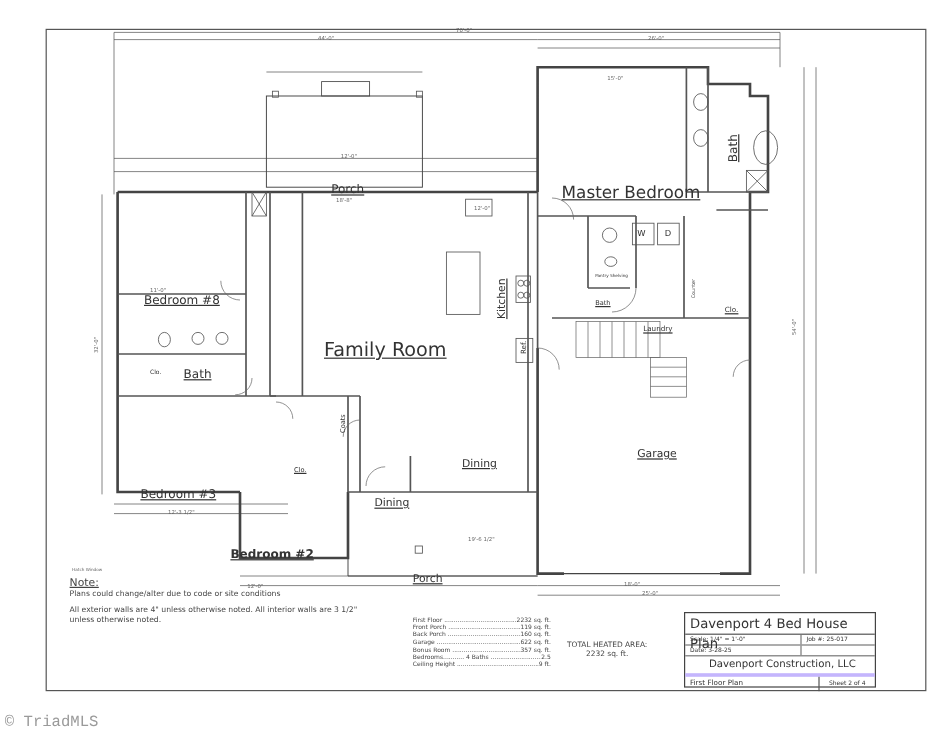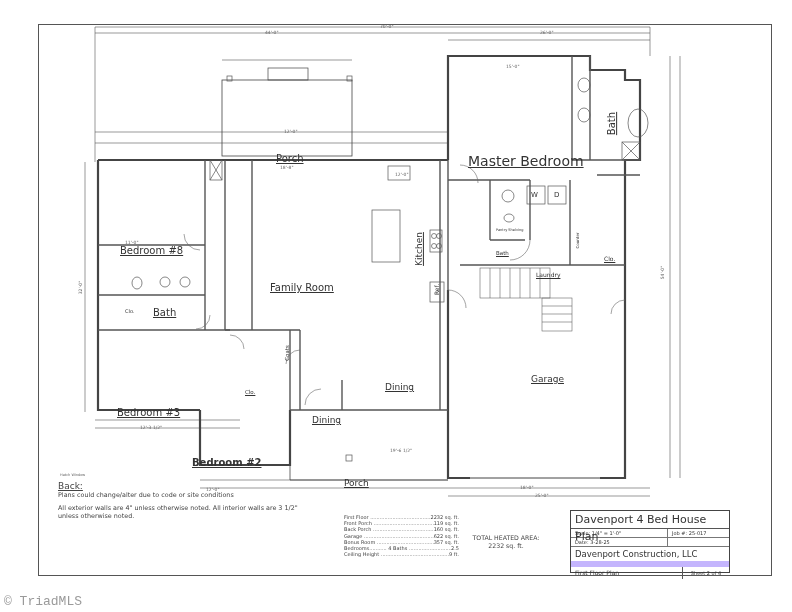--- a/index.html
+++ b/index.html
@@ -14,21 +14,21 @@
   .stats{position:absolute;left:344px;top:514px;width:115px;font-family:"DejaVu Sans",sans-serif;font-size:5px;line-height:6.2px;color:#444;}
   .stats .row{display:flex;justify-content:space-between;}
   .stats .row .k{white-space:nowrap;overflow:hidden;flex:1;}
   .stats .row .k::after{content:" ......................................................";}
   .total{position:absolute;left:466px;top:534px;width:80px;text-align:center;font-family:"DejaVu Sans",sans-serif;font-size:6.2px;line-height:8px;color:#444;}
   .titleblock{position:absolute;left:570px;top:510px;width:160px;height:63px;border:1.2px solid #444;box-sizing:border-box;font-family:"DejaVu Sans",sans-serif;color:#333;}
   .tb-title{height:17px;border-bottom:1px solid #555;font-size:11px;line-height:17px;padding-left:4px;}
   .tb-row{display:flex;height:8px;border-bottom:1px solid #777;font-size:5px;line-height:8px;}
   .tb-row div{padding-left:4px;}
   .tb-row .c1{width:92px;border-right:1px solid #777;}
-  .tb-company{height:14px;border-bottom:6px solid #c4b5fd;font-size:8.5px;line-height:14px;padding-left:4px;}
+  .tb-company{height:14px;border-bottom:3px solid #c4b5fd;font-size:8.5px;line-height:14px;padding-left:4px;text-align:center;}
   .tb-foot{display:flex;height:12px;font-size:6px;line-height:12px;}
   .tb-foot .c1{flex:1;border-right:1px solid #555;padding-left:4px;}
   .tb-foot .c2{width:46px;text-align:center;font-size:5px;}
   .watermark{position:absolute;left:4px;top:594px;font-family:Liberation Mono, monospace;font-size:13px;color:#9a9a9a;}
   .dim{position:absolute;font-size:4.5px;color:#666;font-family:"DejaVu Sans",sans-serif;white-space:nowrap;}
 </style>
 </head>
 <body>
 
 <div class="frame"></div>
@@ -156,21 +156,21 @@
     <path d="M210 315 A14 14 0 0 1 196 329"></path>
     <path d="M300 350 A14 14 0 0 0 286 364"></path>
   </g>
 </svg>
 
 <div class="lbl" style="left:276px;top:108px;font-size:10px;">Porch</div>
 <div class="lbl" style="left:468px;top:108px;font-size:14px;">Master Bedroom</div>
 <div class="rlbl" style="left:600px;top:118px;font-size:10px;transform:rotate(-90deg);text-decoration:underline;">Bath</div>
 <div class="lbl" style="left:120px;top:200px;font-size:10px;">Bedroom #8</div>
 <div class="lbl" style="left:153px;top:262px;font-size:10px;">Bath</div>
-<div class="lbl" style="left:270px;top:237px;font-size:10px;">Family Room</div>
+<div class="lbl" style="left:270px;top:237px;font-size:16px;">Family Room</div>
 <div class="rlbl" style="left:402px;top:244px;font-size:9px;transform:rotate(-90deg);text-decoration:underline;">Kitchen</div>
 <div class="lbl" style="left:536px;top:226px;font-size:6px;">Laundry</div>
 <div class="lbl" style="left:496px;top:205px;font-size:5.5px;">Bath</div>
 <div class="lbl" style="left:604px;top:210px;font-size:6px;">Clo.</div>
 <div class="lbl" style="left:117px;top:362px;font-size:10px;">Bedroom #3</div>
 <div class="lbl" style="left:192px;top:412px;font-size:10px;font-weight:bold;">Bedroom #2</div>
 <div class="lbl" style="left:245px;top:344px;font-size:5.5px;">Clo.</div>
 <div class="rlbl" style="left:279px;top:350px;font-size:5.5px;transform:rotate(-90deg);">Coats</div>
 <div class="lbl" style="left:312px;top:370px;font-size:9px;">Dining</div>
 <div class="lbl" style="left:385px;top:337px;font-size:9px;">Dining</div>
@@ -194,21 +194,21 @@
 <div class="dim" style="left:140px;top:425px;">12'-3 1/2"</div>
 <div class="dim" style="left:125px;top:240px;">11'-0"</div>
 <div class="dim" style="left:506px;top:64px;">15'-0"</div>
 <div class="dim" style="left:395px;top:172px;">12'-0"</div>
 <div class="dim" style="left:280px;top:165px;">18'-8"</div>
 <div class="dim" style="left:656px;top:270px;transform:rotate(-90deg);">54'-0"</div>
 <div class="dim" style="left:74px;top:285px;transform:rotate(-90deg);">32'-0"</div>
 <div class="dim" style="left:60px;top:473px;font-size:3.5px;">Hatch Window</div>
 
 <div class="notes">
-  <div class="title">Back:</div>
+  <div class="title">Note:</div>
   <p>Plans could change/alter due to code or site conditions</p>
   <p>All exterior walls are 4" unless otherwise noted. All interior walls are 3 1/2" unless otherwise noted.</p>
 </div>
 
 <div class="stats">
   <div class="row">
       <span class="k">First Floor</span>
       <span>2232 sq. ft.</span>
     </div>
   <div class="row">

